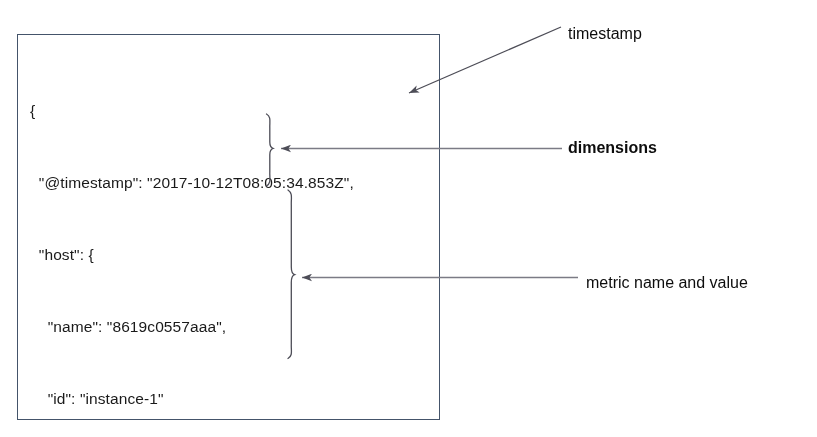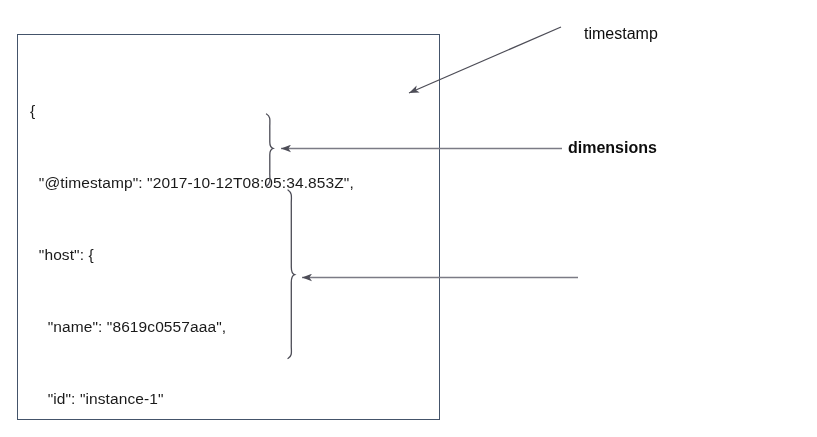--- a/index.html
+++ b/index.html
@@ -60,21 +60,21 @@
   }
 
   .callout-label {
     position: absolute;
     font-family: "Liberation Sans", sans-serif;
     font-size: 16px;
     color: #0d0d0d;
     white-space: nowrap;
     line-height: 1;
   }
-  #label-timestamp { left: 568px; top: 26px; margin-left: 16px; }
+  #label-timestamp { left: 568px; top: 26px; }
   #label-dimensions { left: 568px; top: 140px; font-weight: bold; }
   #label-metric { left: 586px; top: 275px; }
 </style>
 </head>
 <body>
 
 <div id="stage">
 
   <div id="json-panel">
     <div id="json-code">
@@ -123,14 +123,15 @@
 
     <line x1="562" y1="148.5" x2="281" y2="148.5" stroke="#7b7b85" stroke-width="1.3" marker-end="url(#arrowhead)"></line>
 
     <line x1="578" y1="277.5" x2="302" y2="277.5" stroke="#7b7b85" stroke-width="1.3" marker-end="url(#arrowhead)"></line>
   </svg>
 
   <div class="callout-label" id="label-timestamp">timestamp</div>
 
   <div class="callout-label" id="label-dimensions">dimensions</div>
 
+  <div class="callout-label" id="label-metric">metric name and value</div>
 
 </div>
 
 </body></html>

